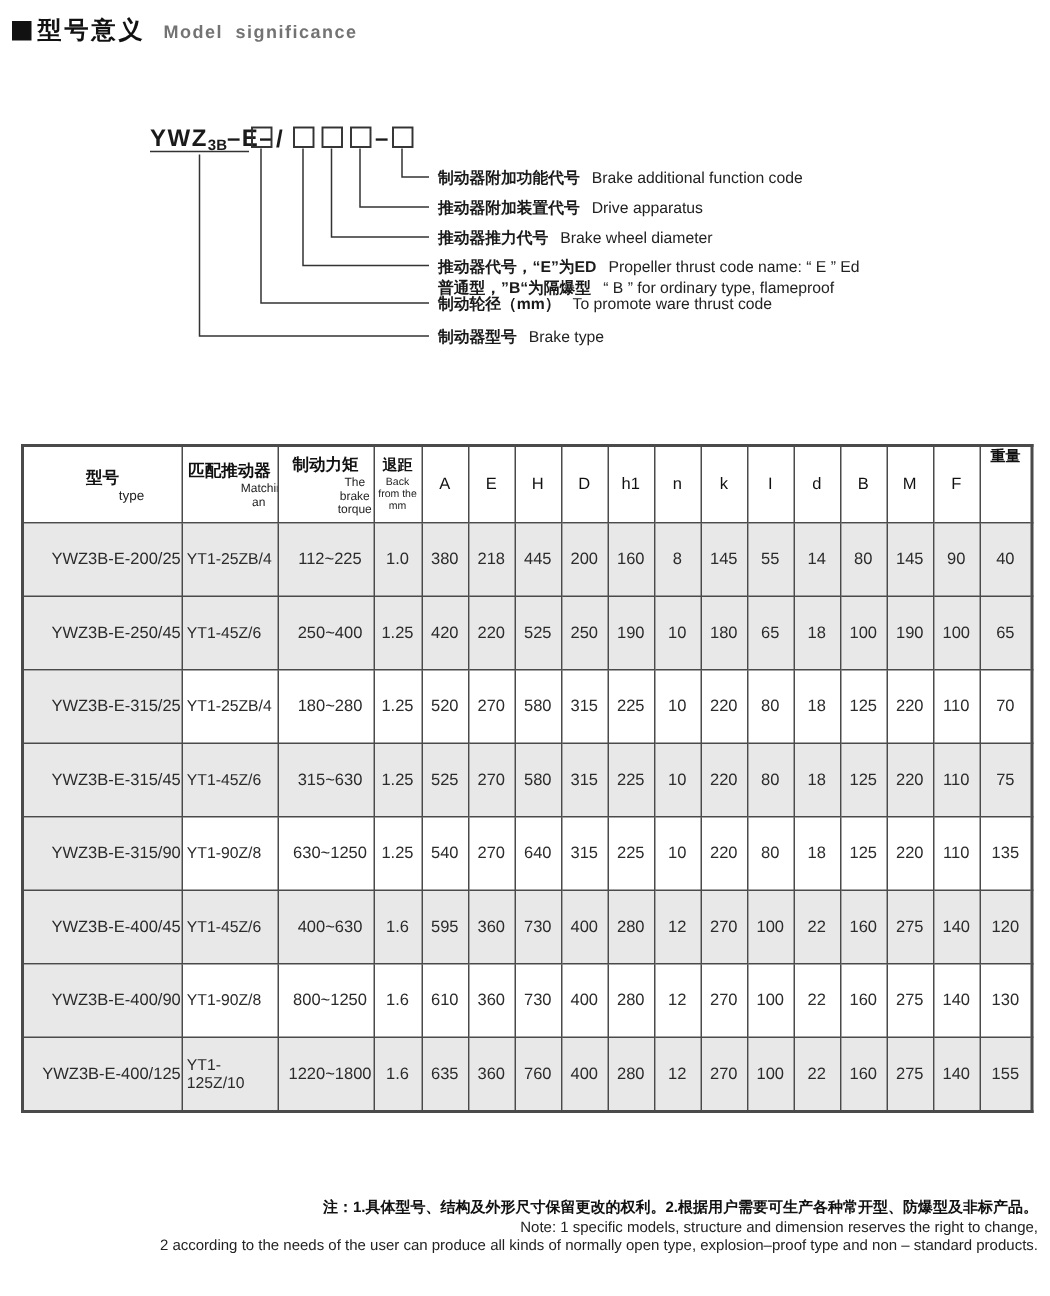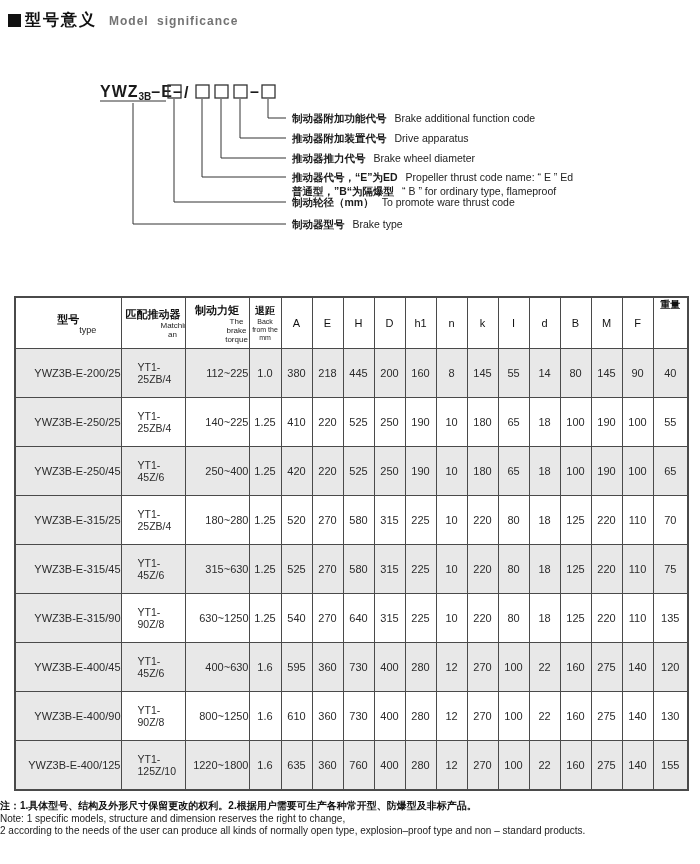--- a/index.html
+++ b/index.html
@@ -23,29 +23,29 @@
   .bx{stroke:#333;stroke-width:1.3;fill:none;}
 
   
   .tbl-wrap{position:absolute;left:14px;top:296px;}
   table{border-collapse:collapse;table-layout:fixed;width:673px;border:2px solid #4a4a4a;}
   th,td{border:1px solid #4a4a4a;text-align:center;padding:0;overflow:hidden;}
   thead th{height:48px;background:#ffffff;font-weight:400;vertical-align:middle;}
   tbody td{height:48px;font-size:11px;color:#2b2b2b;}
   tr.shaded td{background:#e8e8e8;}
   td.col-type{background:#e8e8e8;text-align:right;padding-left:12px;font-size:11px;}
-  td.col-thr{text-align:left;padding-left:16px;font-size:10.5px;margin-left:27px;}
-  td.col-tq{text-align:right;padding-left:6px;font-size:11px;}
+  td.col-thr{text-align:left;padding-left:3px;font-size:10.5px;margin-left:27px;}
+  td.col-tq{text-align:center;padding-left:6px;font-size:11px;}
   .h-cn{font-size:11px;font-weight:700;color:#111;line-height:14px;}
   .h-en{font-size:8px;color:#222;line-height:9px;padding-left:39px;}
   .h-en2{font-size:7px;color:#222;line-height:8px;}
   .h-dim{font-size:11px;color:#111;}
 
   
-  .notes{position:absolute;left:0;top:798px;width:692px;text-align:left;}
+  .notes{position:absolute;left:0;top:798px;width:692px;text-align:right;}
   .note-cn{font-size:10px;font-weight:700;color:#111;line-height:15px;}
   .note-en{font-size:10px;color:#222;line-height:12px;}
 </style>
 </head>
 <body>
 
 <div id="page">
 
   <div class="sec-title">
     <span class="sq"></span>
@@ -171,39 +171,20 @@
             <td>160</td>
             <td>8</td>
             <td>145</td>
             <td>55</td>
             <td>14</td>
             <td>80</td>
             <td>145</td>
             <td>90</td>
             <td>40</td>
           </tr>
-          <tr>
-            <td class="col-type">YWZ3B-E-250/25</td>
-            <td class="col-thr">YT1-25ZB/4</td>
-            <td class="col-tq">140~225</td>
-            <td>1.25</td>
-            <td>410</td>
-            <td>220</td>
-            <td>525</td>
-            <td>250</td>
-            <td>190</td>
-            <td>10</td>
-            <td>180</td>
-            <td>65</td>
-            <td>18</td>
-            <td>100</td>
-            <td>190</td>
-            <td>100</td>
-            <td>55</td>
-          </tr>
           <tr class="shaded">
             <td class="col-type">YWZ3B-E-250/45</td>
             <td class="col-thr">YT1-45Z/6</td>
             <td class="col-tq">250~400</td>
             <td>1.25</td>
             <td>420</td>
             <td>220</td>
             <td>525</td>
             <td>250</td>
             <td>190</td>

